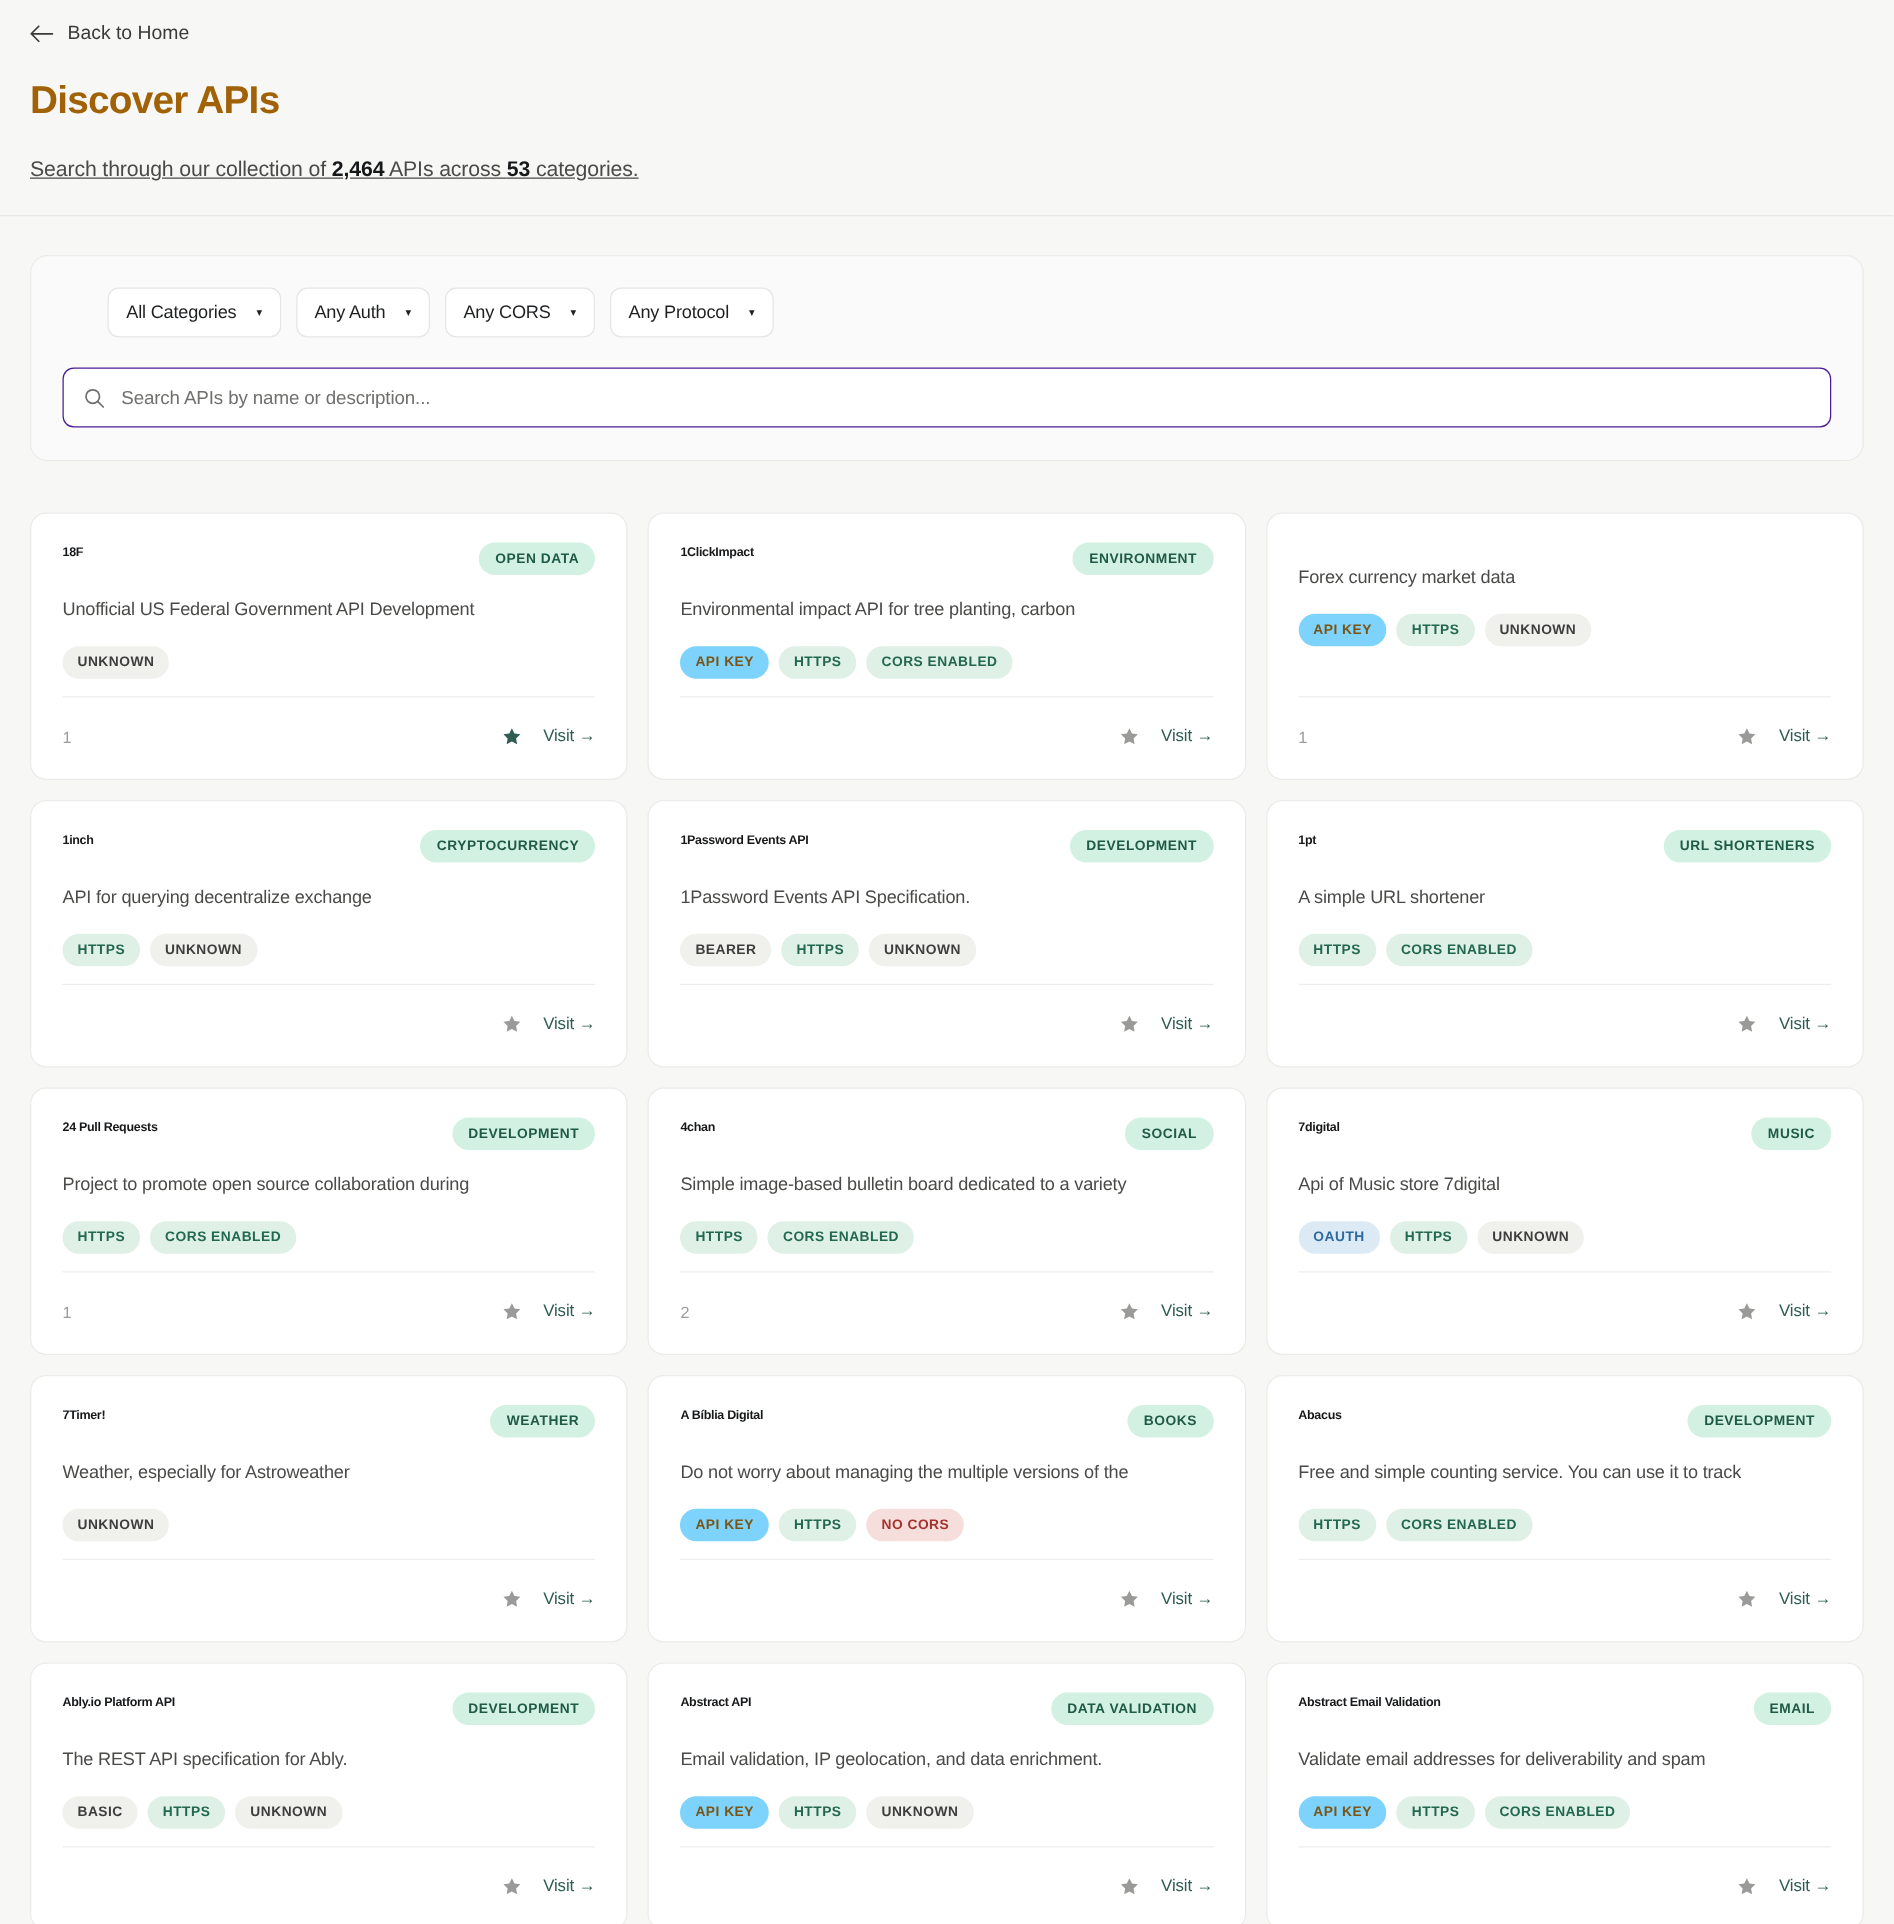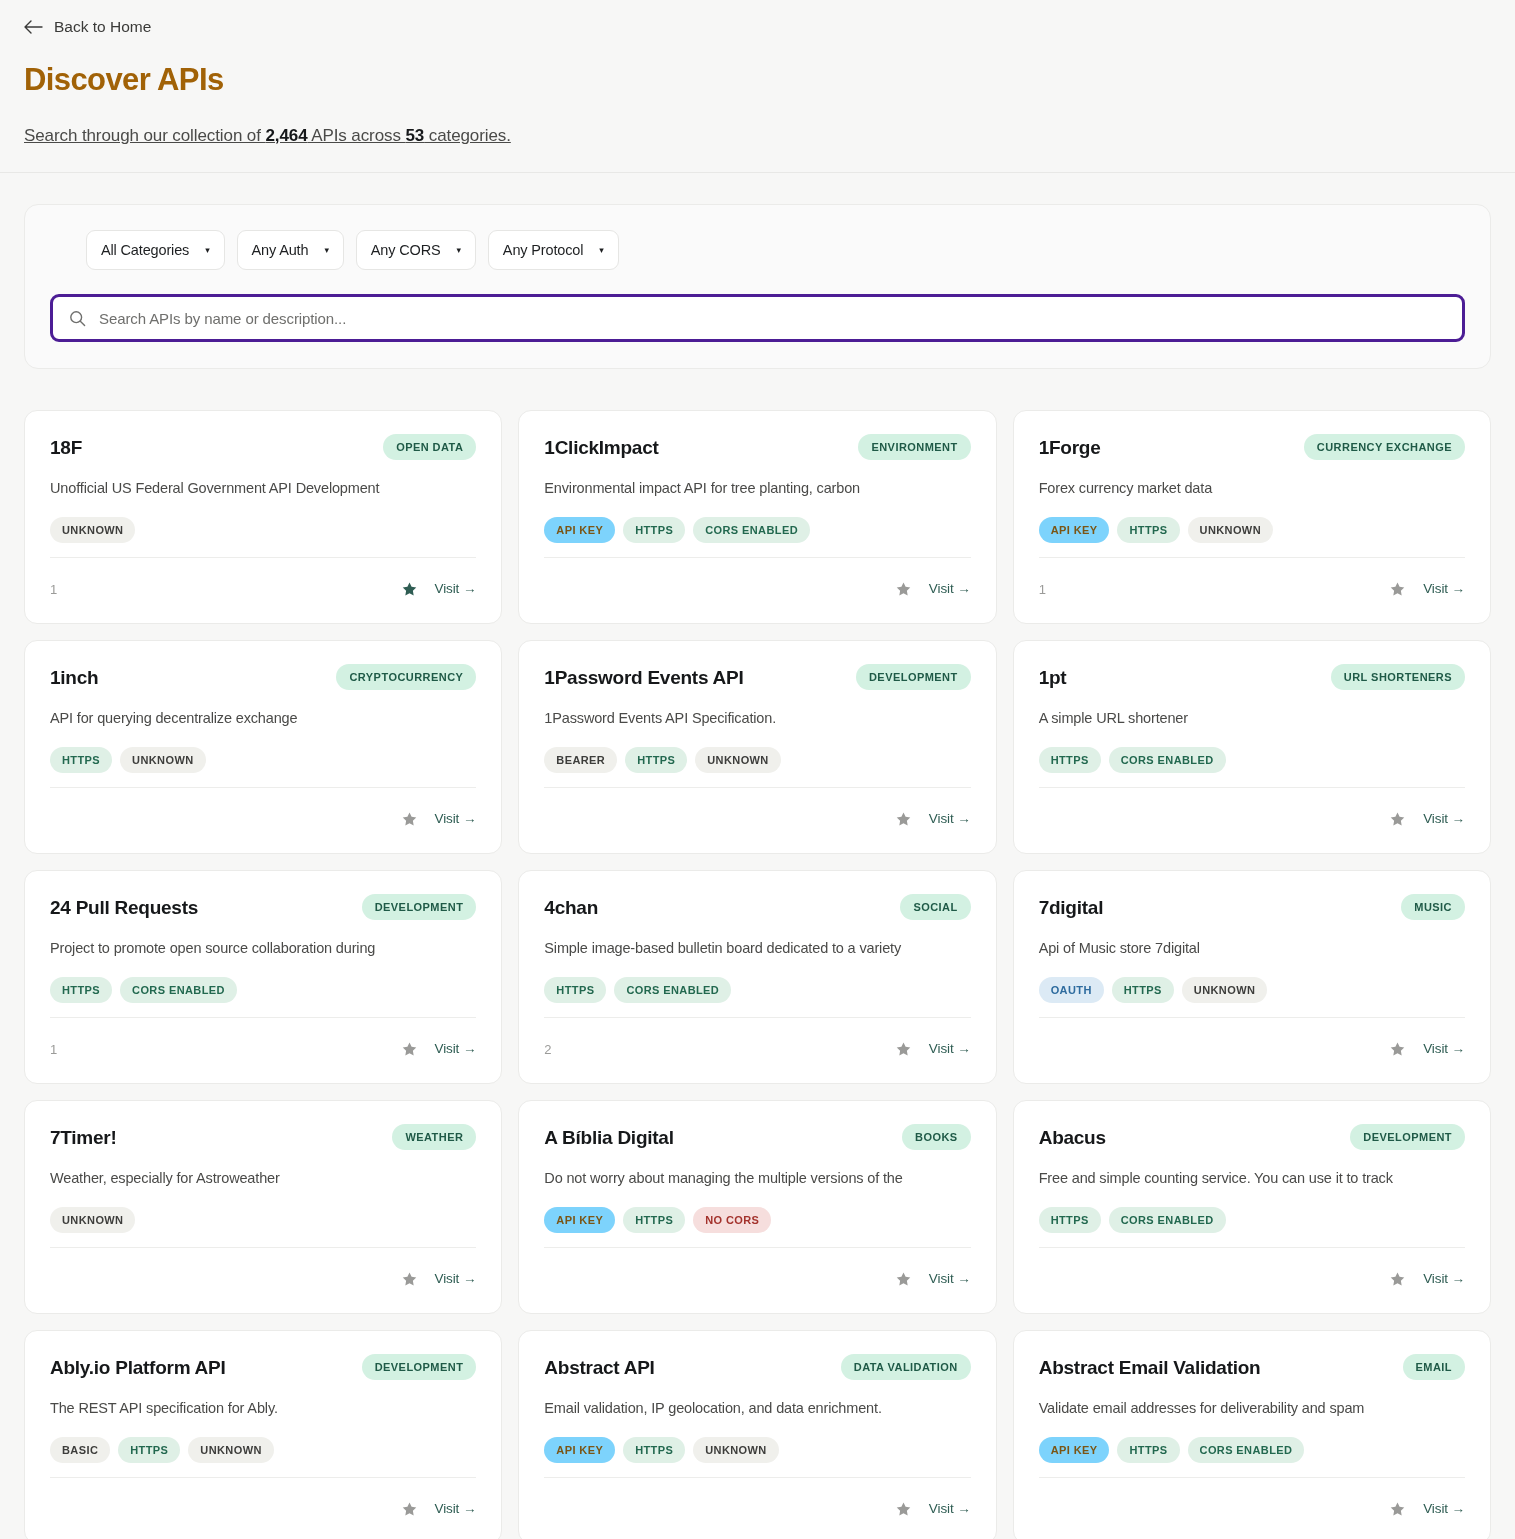--- a/index.html
+++ b/index.html
@@ -80,21 +80,21 @@
     font-weight: 500;
     color: #1d1f21;
     cursor: pointer;
     letter-spacing: -0.15px;
   }
   .filter-select .caret { font-size: 9px; color: #1d1f21; line-height: 1; }
 
   .search-wrap {
     position: relative;
     background: #ffffff;
-    border: 3px solid #4c1d95;
+    border: 1px solid #4c1d95;
     border-radius: 9px;
     height: 48px;
     display: flex;
     align-items: center;
     padding: 0 16px;
   }
   .search-icon { flex: 0 0 auto; margin-right: 13px; display:flex; }
   .search-input {
     flex: 1 1 auto;
     border: 0;
@@ -124,21 +124,21 @@
     flex-direction: column;
     min-height: 214px;
   }
   .card-top {
     display: flex;
     align-items: flex-start;
     justify-content: space-between;
     gap: 14px;
   }
   .card-title {
-    font-size: 19px;
+    font-size: 10px;
     font-weight: 700;
     color: #16181a;
     letter-spacing: -0.25px;
     padding-top: 3px;
   }
   .category-badge {
     flex: 0 0 auto;
     background: #d3f1e2;
     color: #1f5a47;
     font-size: 11px;
@@ -299,24 +299,20 @@
             <button class="star-btn">
               <svg width="17" height="17" viewBox="0 0 24 24" fill="#9a9a98">
                 <path d="M12 2.2l2.95 5.98 6.6.96-4.77 4.65 1.12 6.57L12 17.26l-5.9 3.1 1.13-6.57L2.46 9.14l6.6-.96L12 2.2z"></path>
               </svg>
             </button>
             <a class="visit-link" href="#">Visit →</a>
           </div>
         </div>
       </div>
       <div class="api-card">
-        <div class="card-top">
-          <div class="card-title">1Forge</div>
-          <div class="category-badge">CURRENCY EXCHANGE</div>
-        </div>
         <div class="card-desc">Forex currency market data</div>
         <div class="tag-row">
           <span class="tag amber">API KEY</span>
           <span class="tag green">HTTPS</span>
           <span class="tag gray">UNKNOWN</span>
         </div>
         <div class="card-footer">
           <span class="card-count">1</span>
           <div class="footer-actions">
             <button class="star-btn">

